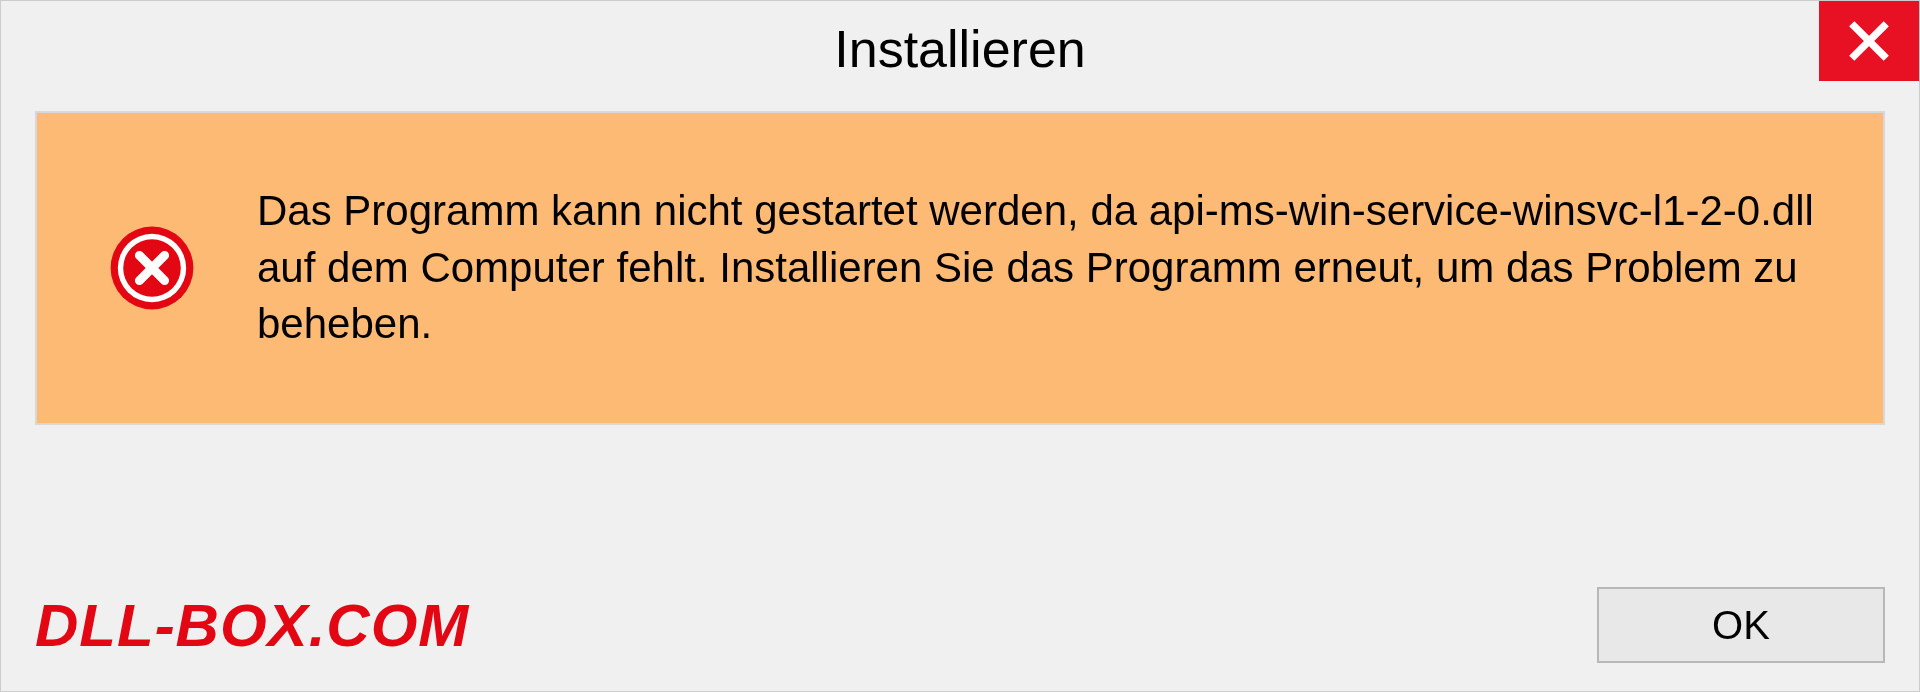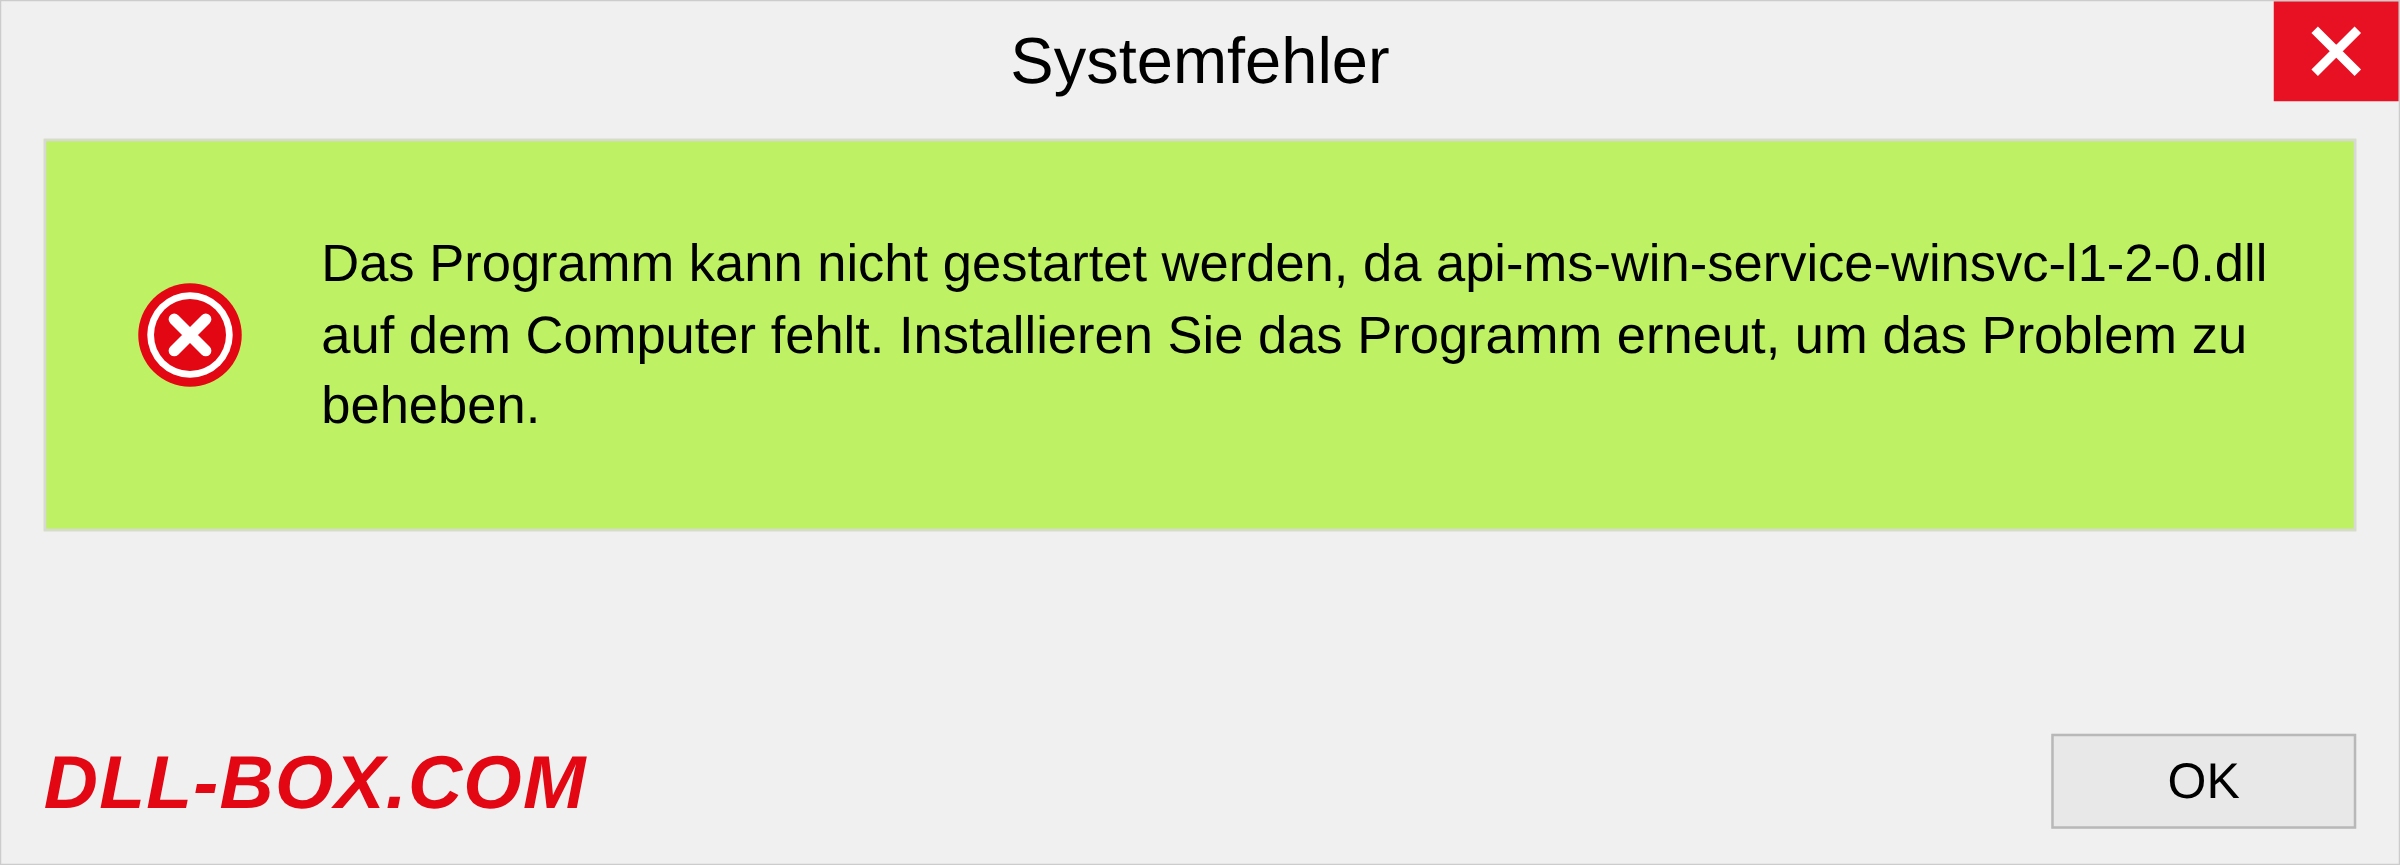--- a/index.html
+++ b/index.html
@@ -39,21 +39,21 @@
       align-items: center;
       justify-content: center;
       cursor: pointer;
     }
     .close-btn svg {
       width: 44px;
       height: 44px;
     }
     .content-panel {
       margin: 20px 34px 0 34px;
-      background: #bef264;
+      background: #fdba74;
       border: 2px solid #d8d8d8;
       padding: 70px 50px 70px 70px;
       display: flex;
       align-items: center;
       gap: 60px;
     }
     .error-icon {
       flex-shrink: 0;
       width: 90px;
       height: 90px;
@@ -81,37 +81,37 @@
     }
     .watermark {
       font-size: 60px;
       font-weight: 900;
       font-style: italic;
       color: #e30613;
       letter-spacing: 1px;
       font-family: Arial, 'Arial Black', sans-serif;
     }
     .ok-button {
-      width: 244px;
+      width: 288px;
       height: 76px;
       background: #e8e8e8;
       border: 2px solid #b8b8b8;
       font-size: 40px;
       color: #000;
       display: flex;
       align-items: center;
       justify-content: center;
       cursor: pointer;
     }
   </style>
 </head>
 <body>
 
 <div class="titlebar">
-  <div class="title-text">Systemfehler</div>
+  <div class="title-text">Installieren</div>
   <div class="close-btn">
     <svg viewBox="0 0 24 24">
       <path d="M4 4 L20 20 M20 4 L4 20" stroke="#ffffff" stroke-width="4" stroke-linecap="square" fill="none"></path>
     </svg>
   </div>
 </div>
 
 <div class="content-panel">
   <div class="error-icon">
     <svg viewBox="0 0 100 100">

